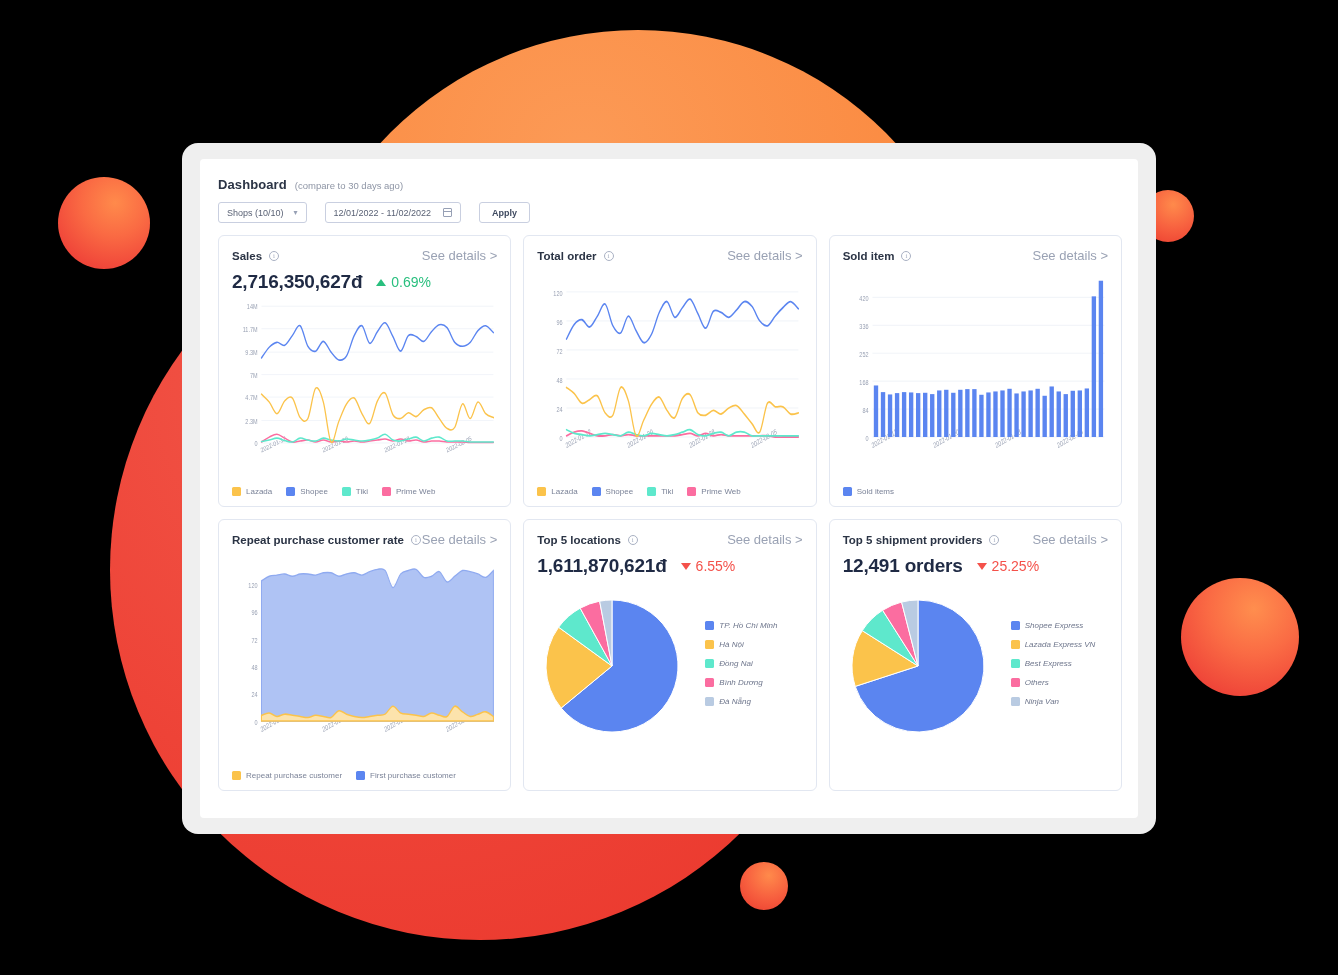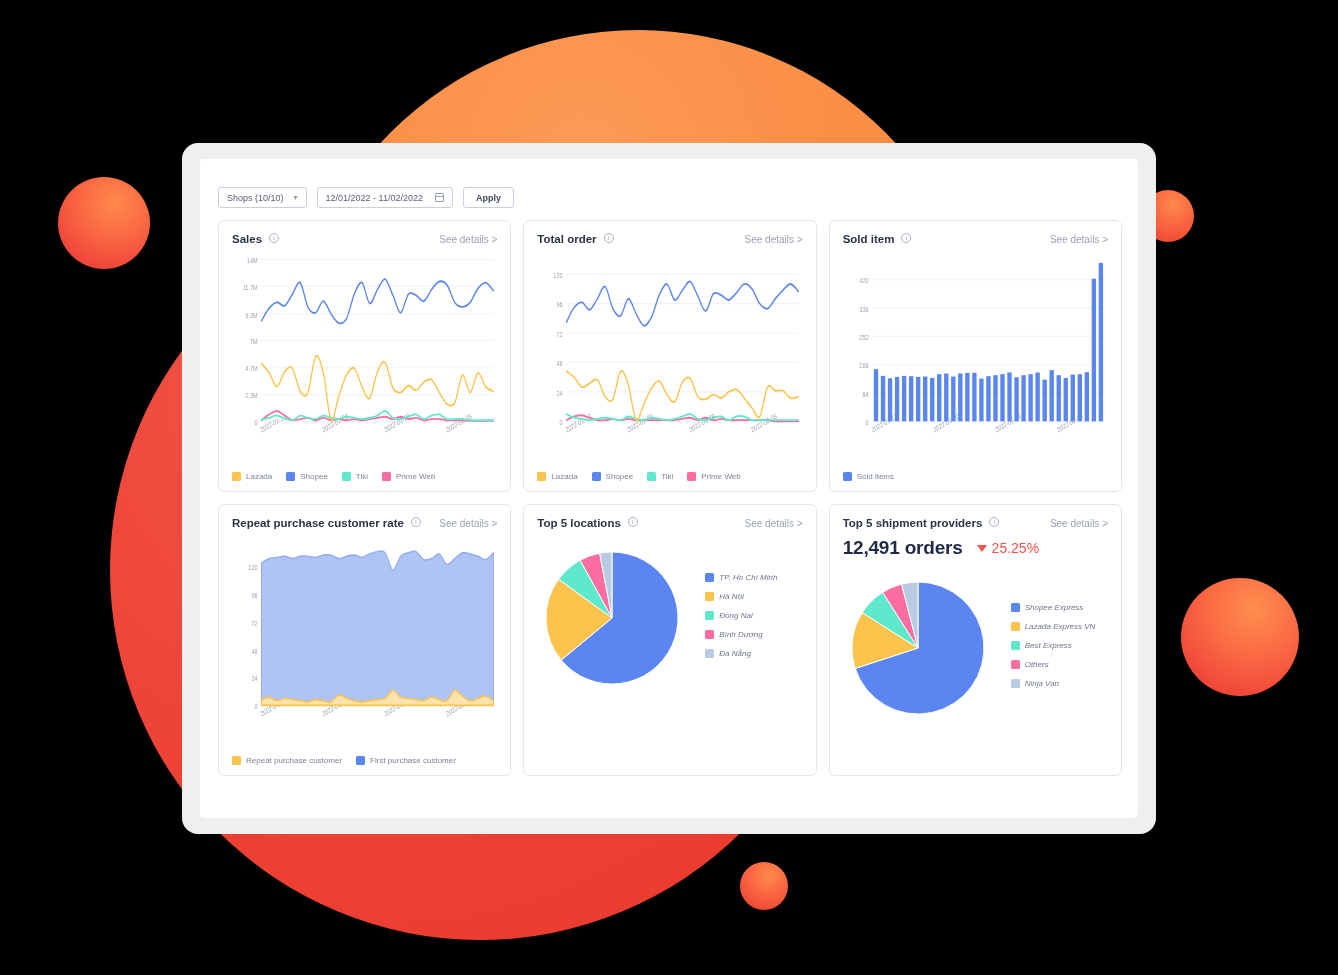--- a/index.html
+++ b/index.html
@@ -60,21 +60,21 @@
     border-radius: 4px;
     padding: 18px 16px 10px 18px;
     position: relative;
   }
 
   
   #page-header { display: flex; align-items: baseline; gap: 8px; }
   .page-title { font-size: 13px; font-weight: bold; color: #2B3445; letter-spacing: .1px; }
   .page-subtitle { font-size: 9.5px; color: #8E95A5; }
 
-  #toolbar { display: flex; align-items: center; gap: 10px; margin-top: 10px; }
+  #toolbar { display: flex; align-items: center; gap: 18px; margin-top: 10px; }
   .ctrl {
     height: 21px;
     border: 1px solid #C9CFE0;
     border-radius: 3px;
     background: #fff;
     display: flex; align-items: center;
     font-size: 9px; color: #5A6275;
     padding: 0 8px;
     white-space: nowrap;
   }
@@ -102,28 +102,28 @@
   }
   .card {
     border: 1px solid #E2E7F1;
     border-radius: 6px;
     background: #fff;
     padding: 12px 13px 10px 13px;
     display: flex; flex-direction: column;
     overflow: hidden;
   }
   .card-head { display: flex; align-items: center; justify-content: space-between; }
-  .card-head-left { display: flex; align-items: flex-start; gap: 7px; }
+  .card-head-left { display: flex; align-items: center; gap: 7px; }
   .card-title { font-size: 11.5px; font-weight: bold; color: #2B3445; }
   .info-icon {
     width: 10px; height: 10px; border: 1px solid #A9B1C3; border-radius: 50%;
     color: #A9B1C3; font-size: 7px; line-height: 8.5px; text-align: center;
     font-family: "Liberation Serif", serif; flex: none;
   }
-  .see-details { font-size: 10px; color: #9AA2B4; cursor: pointer; white-space: nowrap; }
+  .see-details { font-size: 13px; color: #9AA2B4; cursor: pointer; white-space: nowrap; }
 
   .card-metric { display: flex; align-items: center; gap: 14px; margin-top: 8px; }
   .metric-value { font-size: 19px; font-weight: bold; color: #1F2A44; letter-spacing: -.2px; }
   .metric-delta { font-size: 14px; display: flex; align-items: center; gap: 5px; }
   .metric-delta.up { color: #29BF7E; }
   .metric-delta.down { color: #F4514A; }
   .tri { width: 0; height: 0; }
   .tri.up { border-left: 5px solid transparent; border-right: 5px solid transparent; border-bottom: 7px solid #29BF7E; }
   .tri.down { border-left: 5px solid transparent; border-right: 5px solid transparent; border-top: 7px solid #F4514A; }
 
@@ -148,20 +148,24 @@
   <div class="blob blob-red-big"></div>
   <div class="blob sphere-left"></div>
   <div class="blob sphere-right-small"></div>
   <div class="blob sphere-right"></div>
   <div class="blob sphere-bottom"></div>
 </div>
 
 <div id="window-frame">
   <div id="window-panel">
 
+    <div id="page-header">
+      <span class="page-title">Dashboard</span>
+      <span class="page-subtitle">(compare to 30 days ago)</span>
+    </div>
 
     <div id="toolbar">
       <div class="ctrl" id="shops-select">
         <span>Shops (10/10)</span>
         <span class="chev">▾</span>
       </div>
       <div class="ctrl" id="date-range">
         <span>12/01/2022 - 11/02/2022</span>
         <span class="cal-icon">
             <i></i>
@@ -171,20 +175,27 @@
     </div>
 
     <div id="cards">
         <div class="card">
     <div class="card-head">
       <div class="card-head-left">
         <span class="card-title">Sales</span>
         <span class="info-icon">i</span>
       </div>
       <span class="see-details">See details &gt;</span>
+    </div>
+    <div class="card-metric">
+      <span class="metric-value">2,716,350,627đ</span>
+      <span class="metric-delta up">
+        <span class="tri up"></span>
+        <span>0.69%</span>
+      </span>
     </div>
     <div class="chart-area">
             <svg viewBox="0 0 270 150" preserveAspectRatio="none">
               <line x1="30" y1="120" x2="266" y2="120" stroke="#EDF0F7" stroke-width="0.7"></line>
               <text x="26" y="122.6" text-anchor="end" font-size="5.6" fill="#9AA2B4" font-family="&quot;Liberation Sans&quot;, sans-serif">0</text>
               <line x1="30" y1="101.27142857142857" x2="266" y2="101.27142857142857" stroke="#EDF0F7" stroke-width="0.7"></line>
               <text x="26" y="103.87142857142857" text-anchor="end" font-size="5.6" fill="#9AA2B4" font-family="&quot;Liberation Sans&quot;, sans-serif">2.3M</text>
               <line x1="30" y1="81.72857142857143" x2="266" y2="81.72857142857143" stroke="#EDF0F7" stroke-width="0.7"></line>
               <text x="26" y="84.32857142857142" text-anchor="end" font-size="5.6" fill="#9AA2B4" font-family="&quot;Liberation Sans&quot;, sans-serif">4.7M</text>
               <line x1="30" y1="63" x2="266" y2="63" stroke="#EDF0F7" stroke-width="0.7"></line>
@@ -385,20 +396,27 @@
           </div>
   </div>
         <div class="card">
     <div class="card-head">
       <div class="card-head-left">
         <span class="card-title">Top 5 locations</span>
         <span class="info-icon">i</span>
       </div>
       <span class="see-details">See details &gt;</span>
     </div>
+    <div class="card-metric">
+      <span class="metric-value">1,611,870,621đ</span>
+      <span class="metric-delta down">
+        <span class="tri down"></span>
+        <span>6.55%</span>
+      </span>
+    </div>
     <div class="pie-wrap">
            <div class="pie-host"><svg viewBox="0 0 150 150" preserveAspectRatio="xMidYMid meet" style="width:150px;height:150px;flex:none;">
                 <path d="M75,75 L75.00,9.00 A66,66 0 1 1 24.15,117.07 Z" fill="#5B85F0" stroke="#fff" stroke-width="1"></path>
                 <path d="M75,75 L24.15,117.07 A66,66 0 0 1 21.60,36.21 Z" fill="#FBC34B" stroke="#fff" stroke-width="1"></path>
                 <path d="M75,75 L21.60,36.21 A66,66 0 0 1 43.20,17.16 Z" fill="#5EE8CC" stroke="#fff" stroke-width="1"></path>
                 <path d="M75,75 L43.20,17.16 A66,66 0 0 1 62.63,10.17 Z" fill="#FB6DA0" stroke="#fff" stroke-width="1"></path>
                 <path d="M75,75 L62.63,10.17 A66,66 0 0 1 75.00,9.00 Z" fill="#B9CBE2" stroke="#fff" stroke-width="1"></path>
               </svg></div>
            <div class="pie-legend">
               <div class="legend-item">

